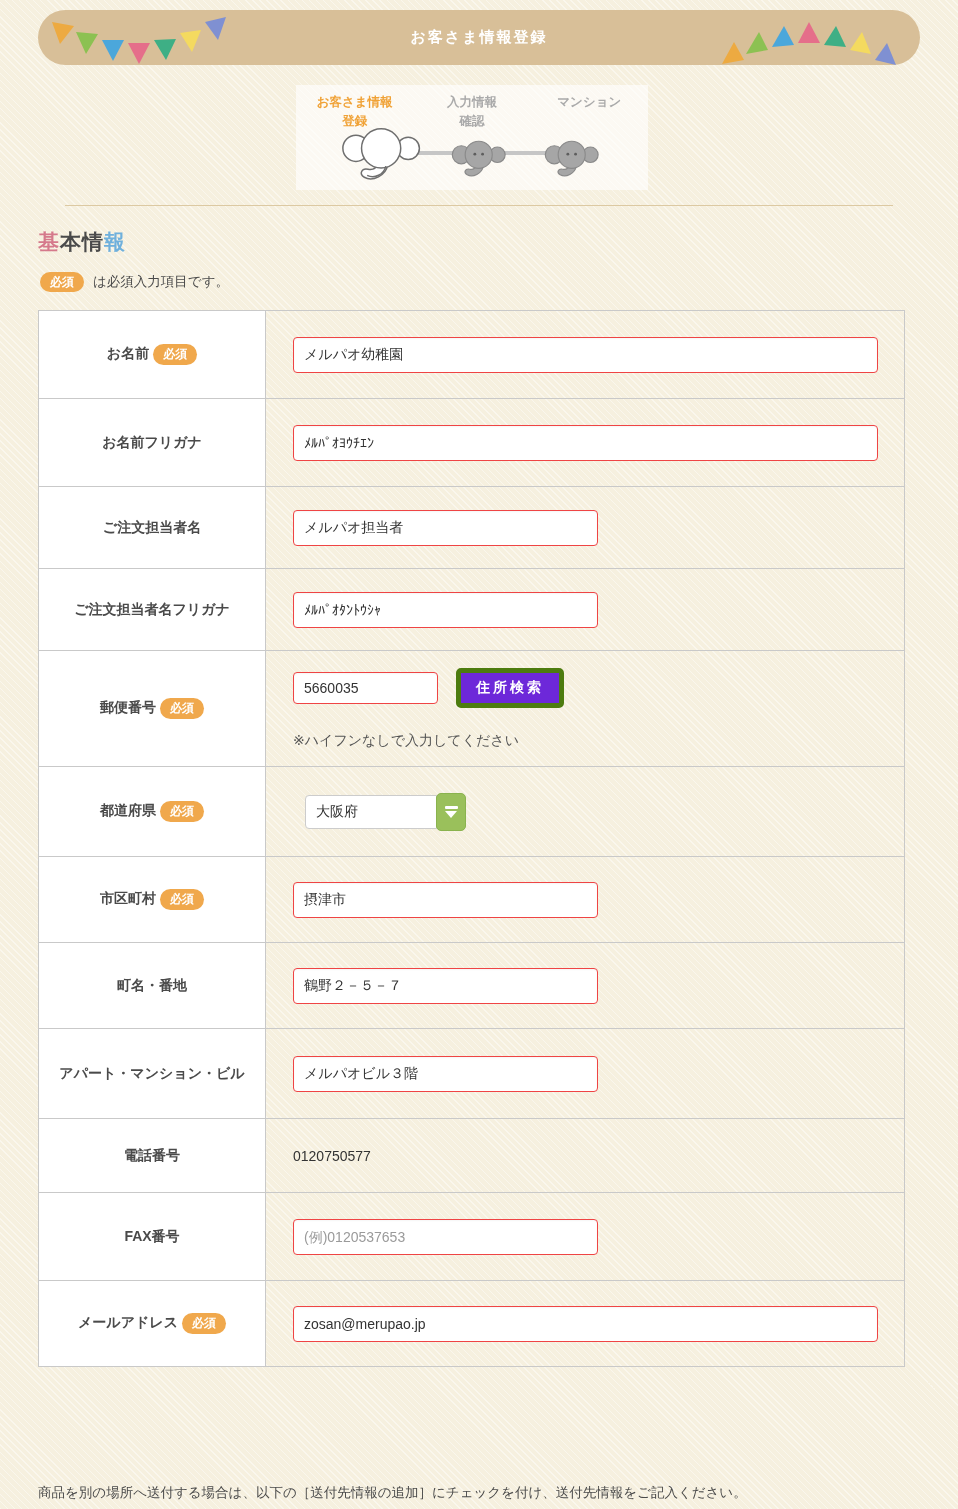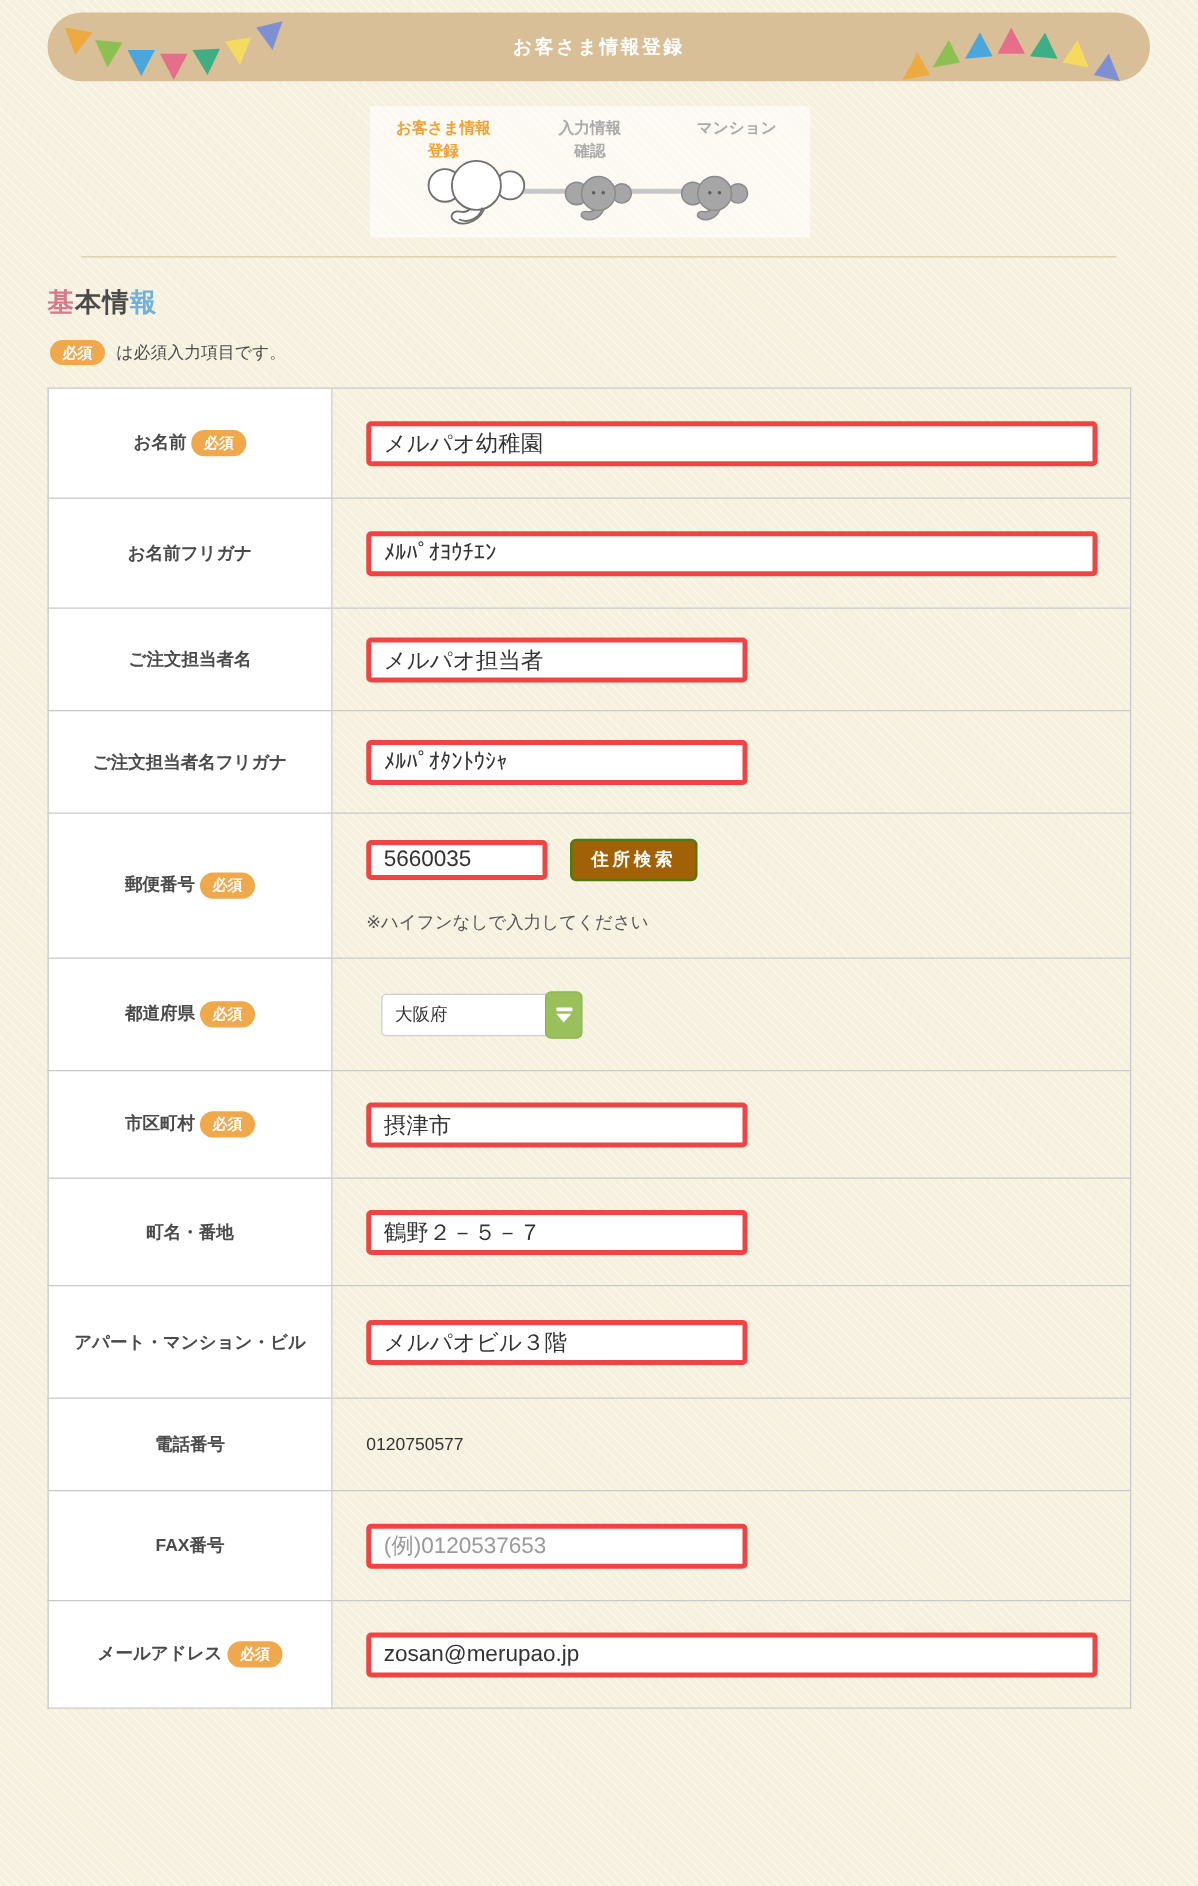--- a/index.html
+++ b/index.html
@@ -49,31 +49,31 @@
   }
   .required-note .badge { margin-right:9px; }
 
   
   table.form { position:absolute; left:38px; top:310px; width:867px; border-collapse:collapse; }
   table.form td { border:1px solid #c9c9c9; vertical-align:middle; }
   td.lbl { width:227px; background:#ffffff; }
   .lbl-inner { display:flex; align-items:center; justify-content:center; gap:4px; font-size:14px; font-weight:bold; color:#4a4a4a; text-align:center; padding:4px 8px; }
   td.ctl { padding-left:27px; }
   input.txt {
-    height:36px; border:4px solid #ef4444; border-radius:4px; background:#fff;
-    font-family:inherit; font-size:18px; color:#333; padding:0 10px; outline:none;
+    height:36px; border:1px solid #ef4444; border-radius:4px; background:#fff;
+    font-family:inherit; font-size:14px; color:#333; padding:0 10px; outline:none;
     box-shadow:inset 0 1px 2px rgba(0,0,0,.04);
   }
   input.w-wide { width:585px; }
   input.w-med  { width:305px; }
   input.w-zip  { width:145px; height:32px; }
   input::placeholder { color:#9a9a9a; }
   .zip-row { display:flex; align-items:center; }
   .btn-green {
-    display:inline-block; margin-left:18px; background:#a16207; border:2px solid #4d7c0f;
+    display:inline-block; margin-left:18px; background:#6d28d9; border:5px solid #4d7c0f;
     color:#fff; font-size:14px; font-weight:bold; letter-spacing:3px;
     padding:6px 15px; border-radius:5px; cursor:pointer;
   }
   .field-note { font-size:14px; color:#555; margin-top:24px; }
   .select-wrap { display:flex; align-items:center;padding-left:12px; }
   .select-box {
     width:132px; height:34px; background:#fff; border:1px solid #cccccc; border-radius:4px 0 0 4px;
     font-size:14px; color:#333; display:flex; align-items:center; padding-left:10px;
   }
   .select-btn {
@@ -289,14 +289,15 @@
             <div class="lbl-inner">
               <span>メールアドレス</span>
               <span class="badge">必須</span>
             </div>
           </td>
       <td class="ctl"><input class="txt w-wide" type="text" value="zosan@merupao.jp" style=""></td>
     </tr>
   </tbody>
     </table>
 
+  <div class="footer-note">商品を別の場所へ送付する場合は、以下の［送付先情報の追加］にチェックを付け、送付先情報をご記入ください。</div>
 
 </div>
 
 </body></html>

